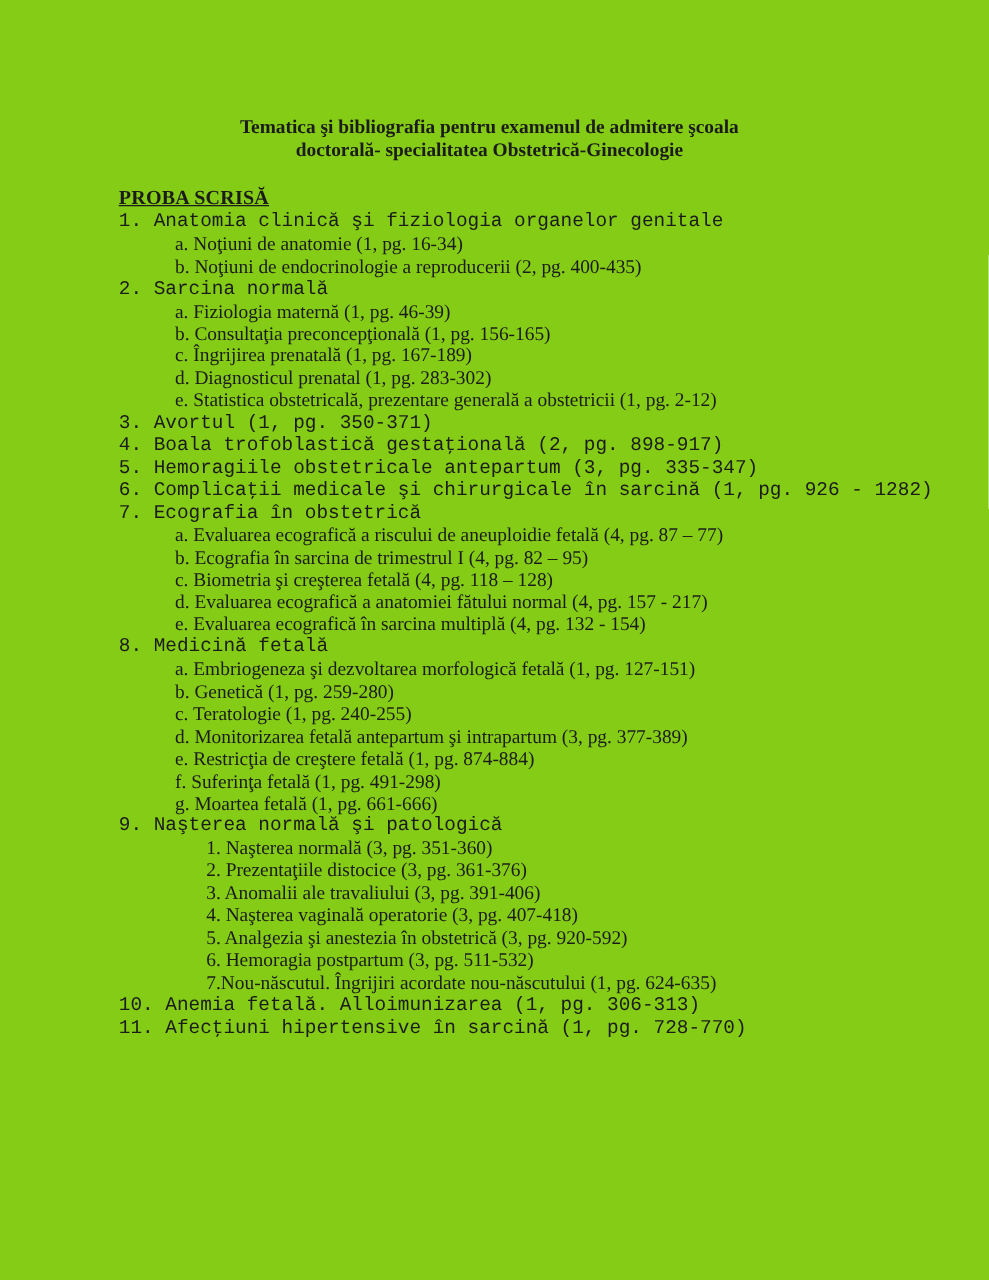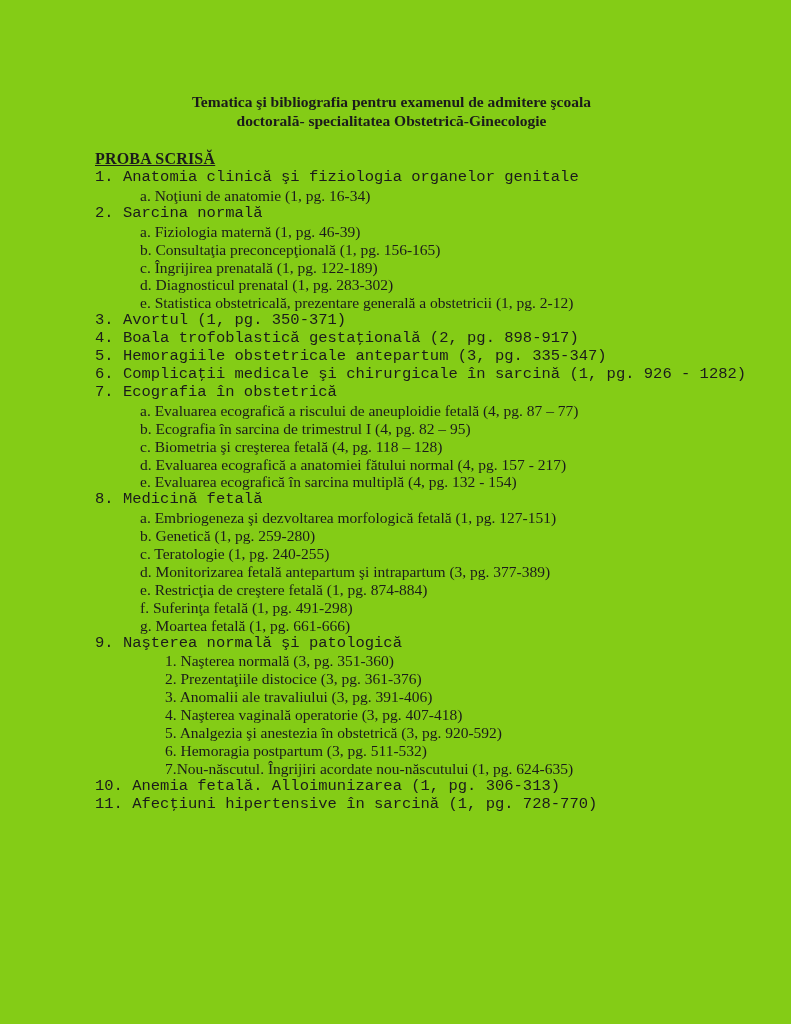--- a/index.html
+++ b/index.html
@@ -58,24 +58,25 @@
   <div class="doc-title">
     <div>Tematica şi bibliografia pentru examenul de admitere şcoala</div>
     <div>doctorală- specialitatea Obstetrică-Ginecologie</div>
   </div>
 
   <div class="section-heading">PROBA SCRISĂ</div>
 
   <div class="outline" id="outline">
       <div class="line indent-0">1. Anatomia clinică şi fiziologia organelor genitale</div>
       <div class="line indent-1">a. Noţiuni de anatomie (1, pg. 16-34)</div>
+      <div class="line indent-1">b. Noţiuni de endocrinologie a reproducerii (2, pg. 400-435)</div>
       <div class="line indent-0">2. Sarcina normală</div>
       <div class="line indent-1">a. Fiziologia maternă (1, pg. 46-39)</div>
       <div class="line indent-1">b. Consultaţia preconcepţională (1, pg. 156-165)</div>
-      <div class="line indent-1">c. Îngrijirea prenatală (1, pg. 122-189)</div>
+      <div class="line indent-1">c. Îngrijirea prenatală (1, pg. 167-189)</div>
       <div class="line indent-1">d. Diagnosticul prenatal (1, pg. 283-302)</div>
       <div class="line indent-1">e. Statistica obstetricală, prezentare generală a obstetricii (1, pg. 2-12)</div>
       <div class="line indent-0">3. Avortul (1, pg. 350-371)</div>
       <div class="line indent-0">4. Boala trofoblastică gestaţională (2, pg. 898-917)</div>
       <div class="line indent-0">5. Hemoragiile obstetricale antepartum (3, pg. 335-347)</div>
       <div class="line indent-0">6. Complicaţii medicale şi chirurgicale în sarcină (1, pg. 926 - 1282)</div>
       <div class="line indent-0">7. Ecografia în obstetrică</div>
       <div class="line indent-1">a. Evaluarea ecografică a riscului de aneuploidie fetală (4, pg. 87 – 77)</div>
       <div class="line indent-1">b. Ecografia în sarcina de trimestrul I (4, pg. 82 – 95)</div>
       <div class="line indent-1">c. Biometria şi creşterea fetală (4, pg. 118 – 128)</div>

